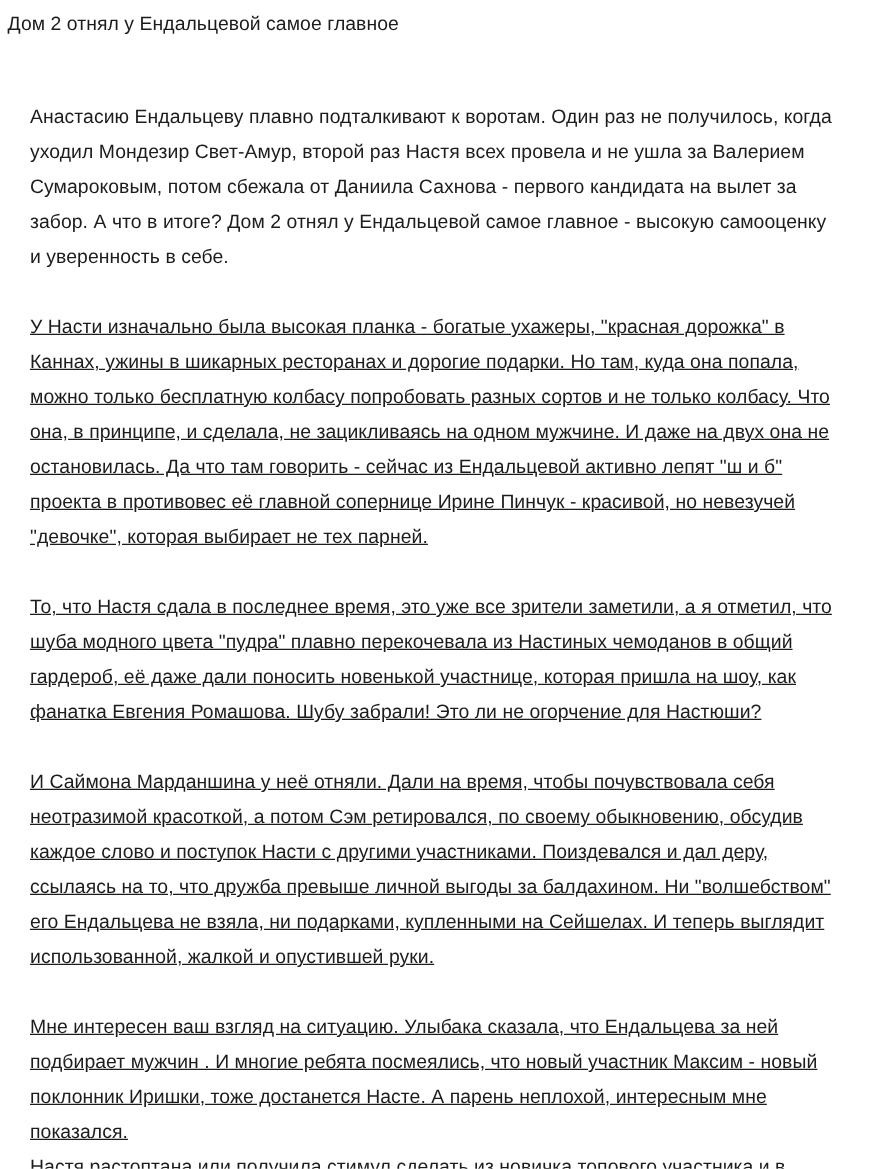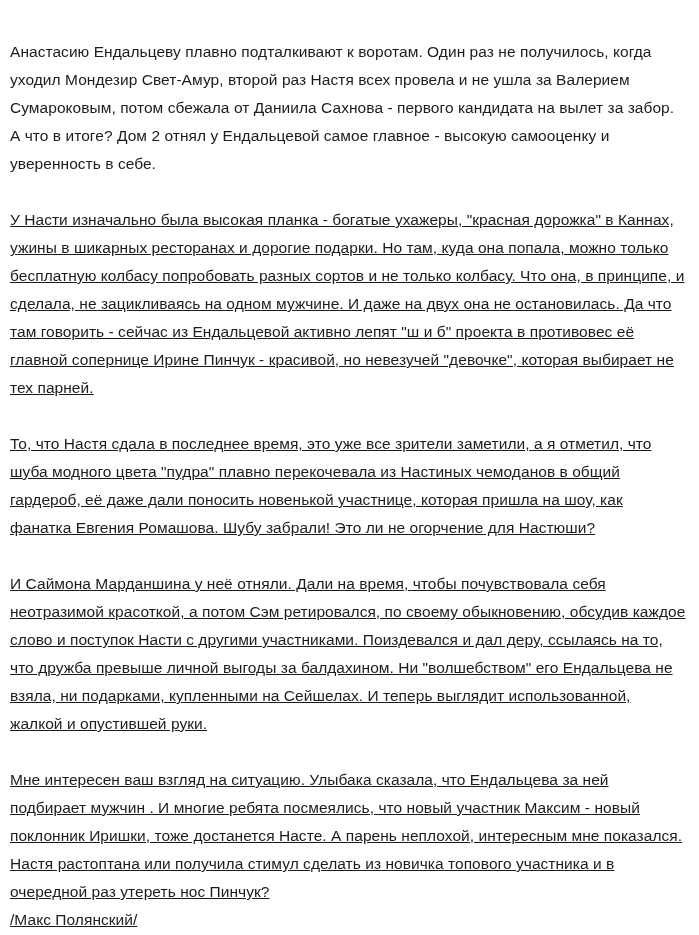--- a/index.html
+++ b/index.html
@@ -29,40 +29,41 @@
     margin: 0;
     letter-spacing: 0.05px;
   }
   .spacer {
     height: 28px;
   }
   .para {
     font-size: 15.5px;
     line-height: 28px;
     font-weight: 400;
-    margin: 4px;
+    margin: 18px;
     color: #1c1c1c;
     letter-spacing: 0.05px;
     text-align: left;
     white-space: pre-line;
   }
   .para + .para {
     margin-top: 28px;
     text-decoration: underline;
   }
   .signature {
     font-size: 15.5px;
     line-height: 28px;
   }
 </style>
 </head>
 <body style="background: rgb(255, 255, 255); color: rgb(28, 28, 28);">
 
 <div id="article">
 
+  <div class="title">Дом 2 отнял у Ендальцевой самое главное</div>
 
   <div class="spacer"></div>
 
   <p class="para">Анастасию Ендальцеву плавно подталкивают к воротам. Один раз не получилось, когда уходил Мондезир Свет-Амур, второй раз Настя всех провела и не ушла за Валерием Сумароковым, потом сбежала от Даниила Сахнова - первого кандидата на вылет за забор. А что в итоге? Дом 2 отнял у Ендальцевой самое главное - высокую самооценку и уверенность в себе.</p>
 
   <p class="para">У Насти изначально была высокая планка - богатые ухажеры, "красная дорожка" в Каннах, ужины в шикарных ресторанах и дорогие подарки. Но там, куда она попала, можно только бесплатную колбасу попробовать разных сортов и не только колбасу. Что она, в принципе, и сделала, не зацикливаясь на одном мужчине. И даже на двух она не остановилась. Да что там говорить - сейчас из Ендальцевой активно лепят "ш и б" проекта в противовес её главной сопернице Ирине Пинчук - красивой, но невезучей "девочке", которая выбирает не тех парней.</p>
 
   <p class="para">То, что Настя сдала в последнее время, это уже все зрители заметили, а я отметил, что шуба модного цвета "пудра" плавно перекочевала из Настиных чемоданов в общий гардероб, её даже дали поносить новенькой участнице, которая пришла на шоу, как фанатка Евгения Ромашова. Шубу забрали! Это ли не огорчение для Настюши?</p>
 
   <p class="para">И Саймона Марданшина у неё отняли. Дали на время, чтобы почувствовала себя неотразимой красоткой, а потом Сэм ретировался, по своему обыкновению, обсудив каждое слово и поступок Насти с другими участниками. Поиздевался и дал деру, ссылаясь на то, что дружба превыше личной выгоды за балдахином. Ни "волшебством" его Ендальцева не взяла, ни подарками, купленными на Сейшелах. И теперь выглядит использованной, жалкой и опустившей руки.</p>

